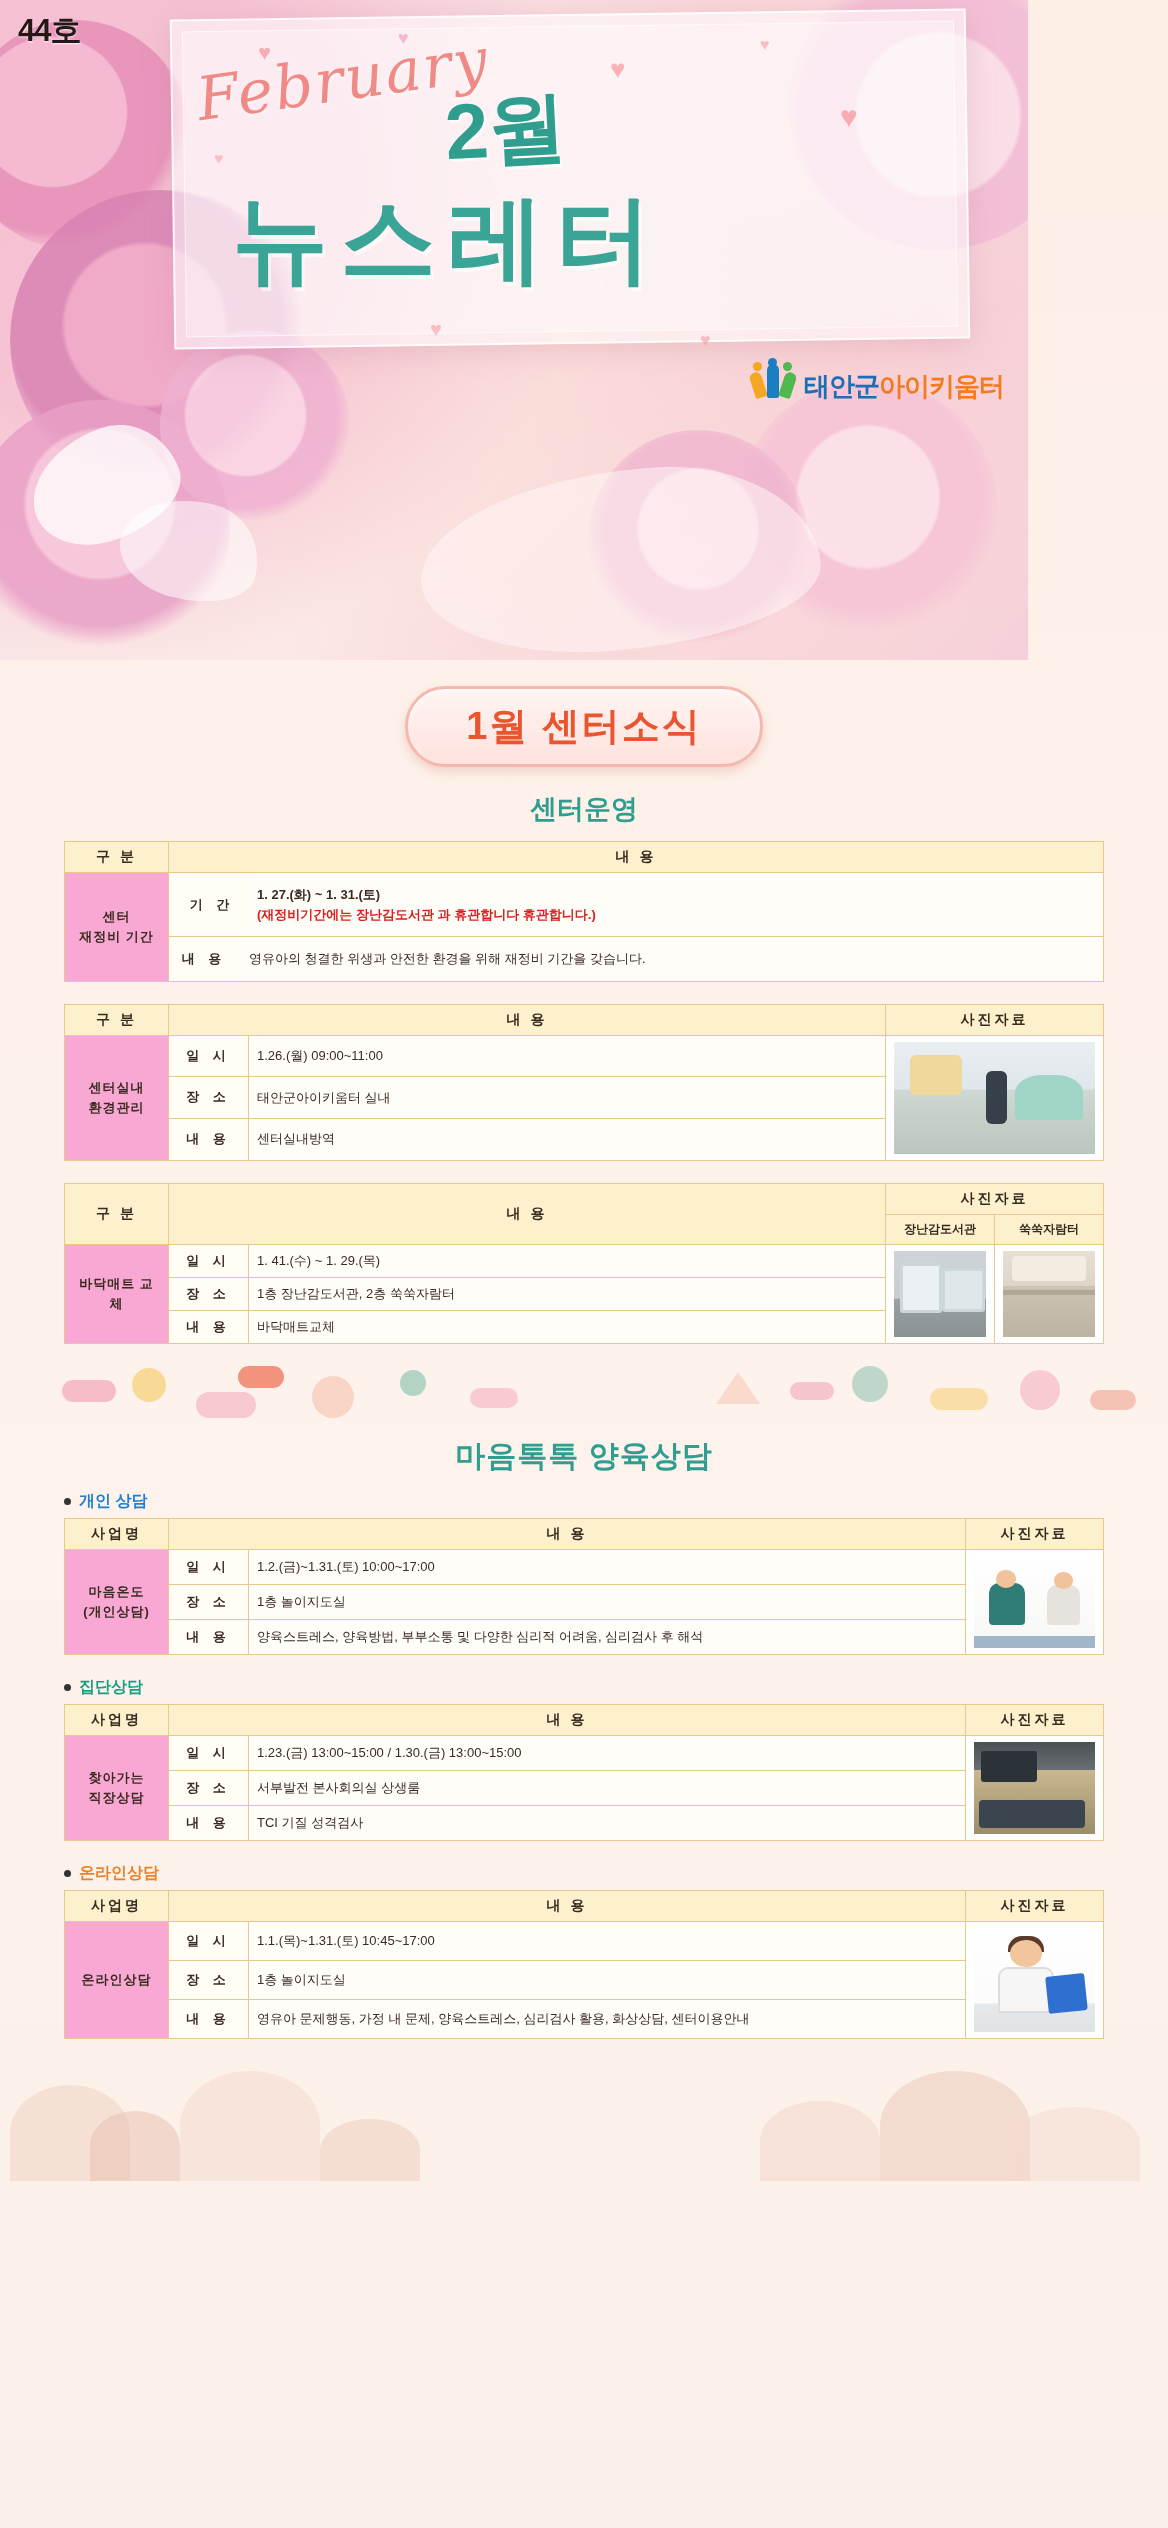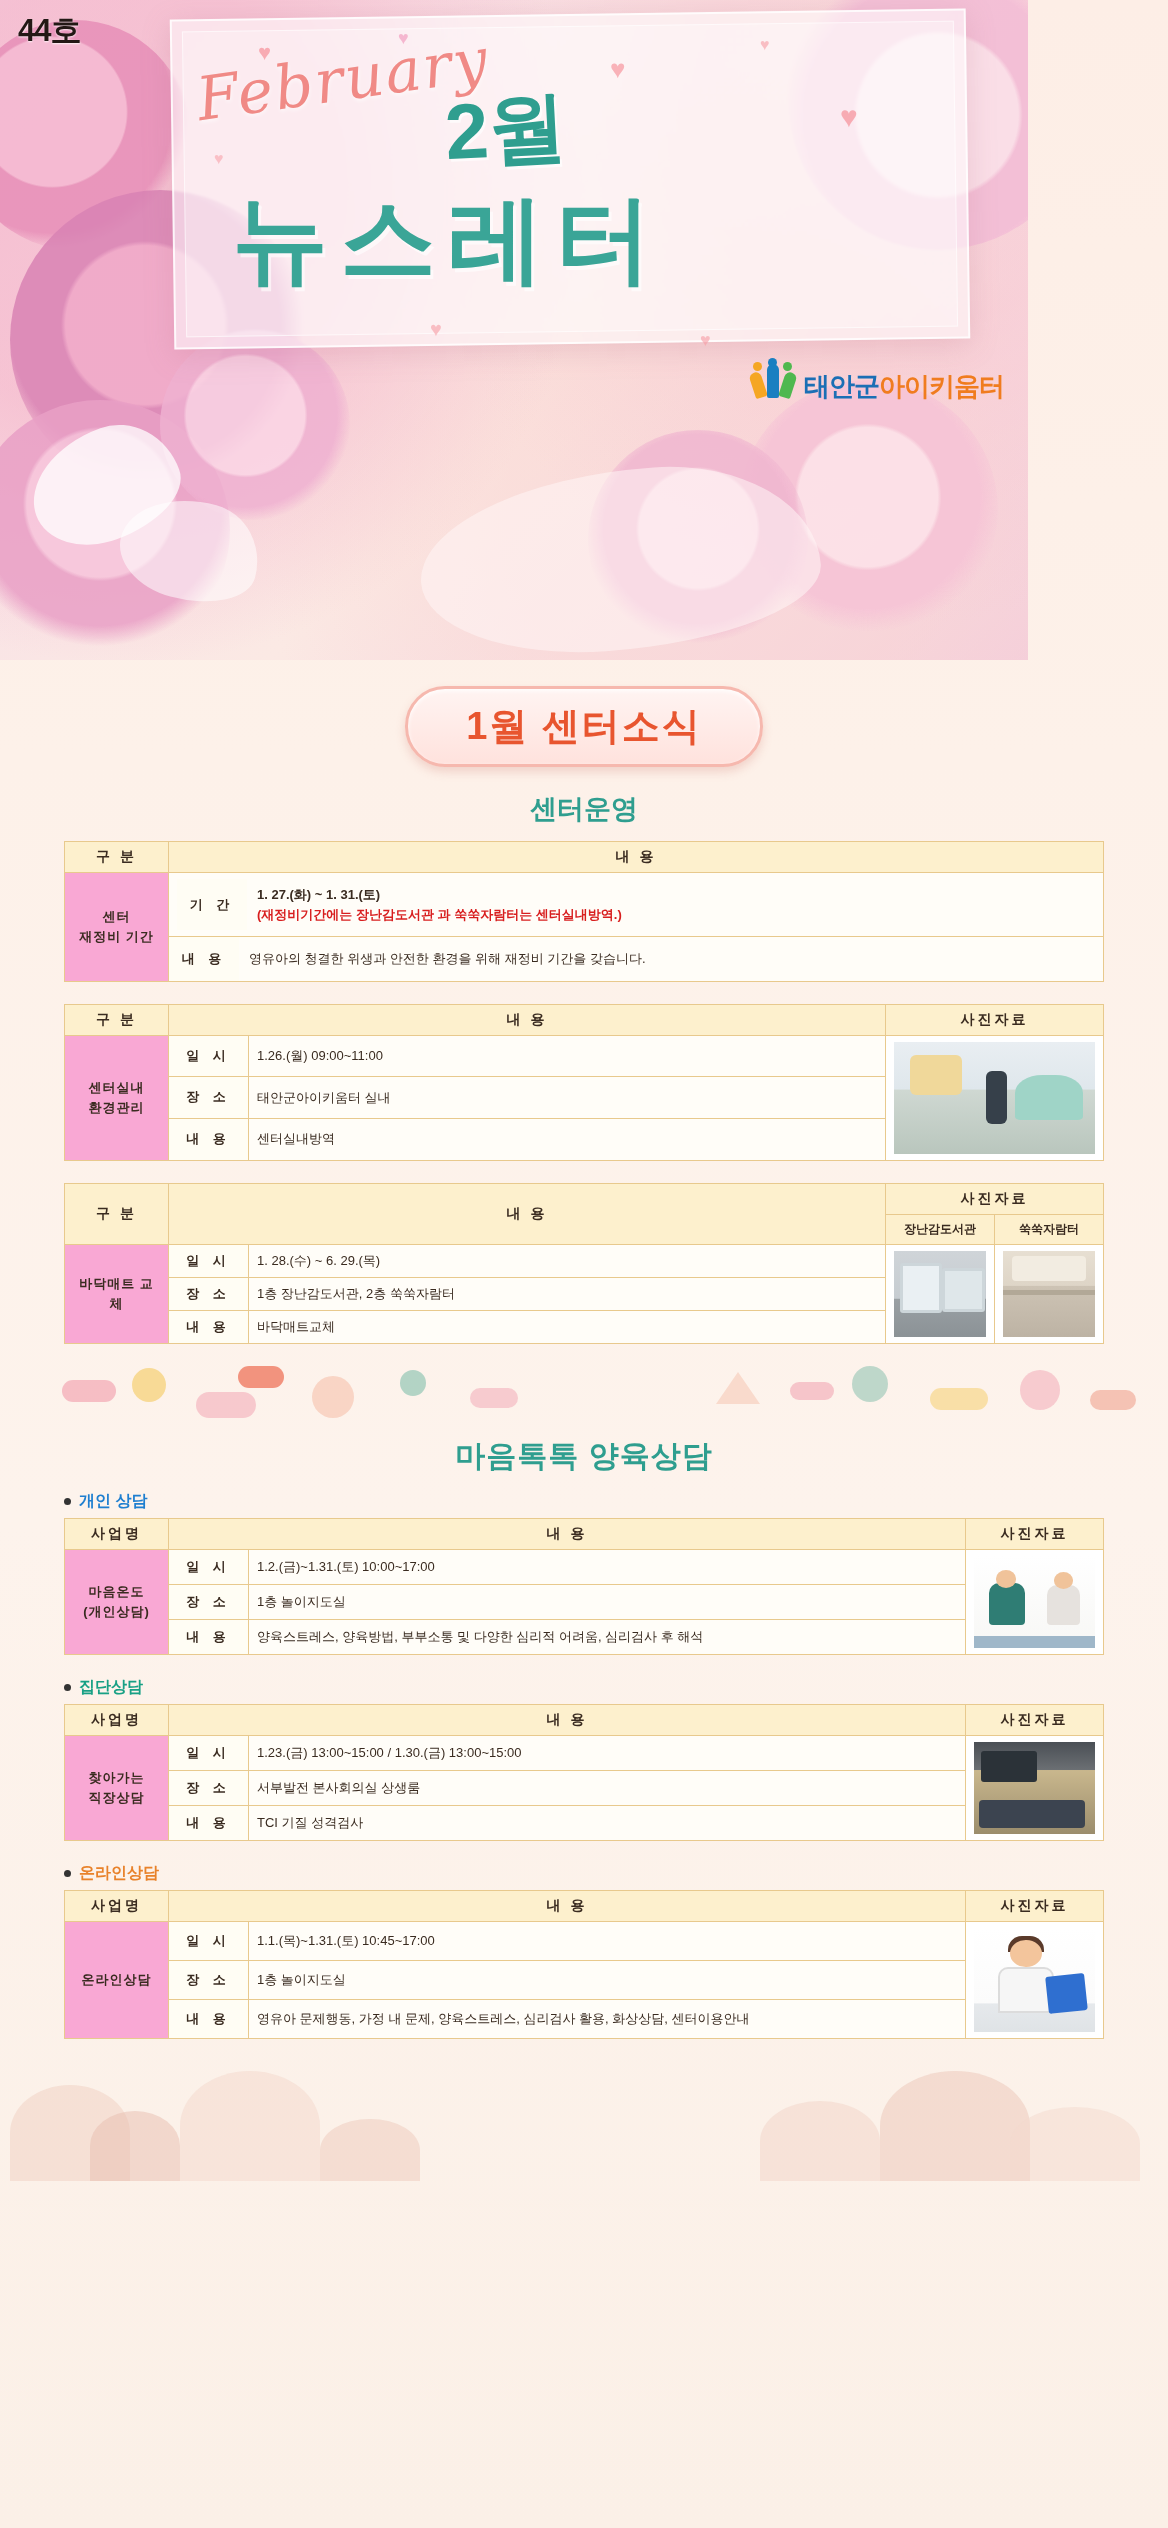--- a/index.html
+++ b/index.html
@@ -211,21 +211,21 @@
       </tr>
       <tr>
         <td class="lbl" rowspan="2">센터<br>재정비 기간</td>
         <td class="val">
           <table style="width:100%;border-collapse:collapse;border:none">
             <tbody>
                   <tr>
               <td class="sub" style="border:none;width:70px">기 간</td>
               <td style="border:none;padding-left:10px">
                 <div class="b">1. 27.(화) ~ 1. 31.(토)</div>
-                <div class="red">(재정비기간에는 장난감도서관 과 쑥쑥자람터는 센터실내방역.)</div>
+                <div class="red">(재정비기간에는 장난감도서관 과 휴관합니다 휴관합니다.)</div>
               </td>
             </tr>
           </tbody>
               </table>
         </td>
       </tr>
       <tr>
         <td class="val" style="padding:0">
           <table style="width:100%;border-collapse:collapse;border:none">
             <tbody>
@@ -292,21 +292,21 @@
         <th colspan="2" rowspan="2">내 용</th>
         <th colspan="2">사진자료</th>
       </tr>
       <tr>
         <th style="letter-spacing:0;font-size:12px">장난감도서관</th>
         <th style="letter-spacing:0;font-size:12px">쑥쑥자람터</th>
       </tr>
       <tr>
         <td class="lbl" rowspan="3">바닥매트 교체</td>
         <td class="sub">일 시</td>
-        <td class="val">1. 28.(수) ~ 6. 29.(목)</td>
+        <td class="val">1. 41.(수) ~ 1. 29.(목)</td>
         <td class="photo" rowspan="3">
           <div class="ph ph-shelf" style="height:86px"></div>
         </td>
         <td class="photo" rowspan="3">
           <div class="ph ph-floor" style="height:86px"></div>
         </td>
       </tr>
       <tr>
         <td class="sub">장 소</td>
         <td class="val">1층 장난감도서관, 2층 쑥쑥자람터</td>

